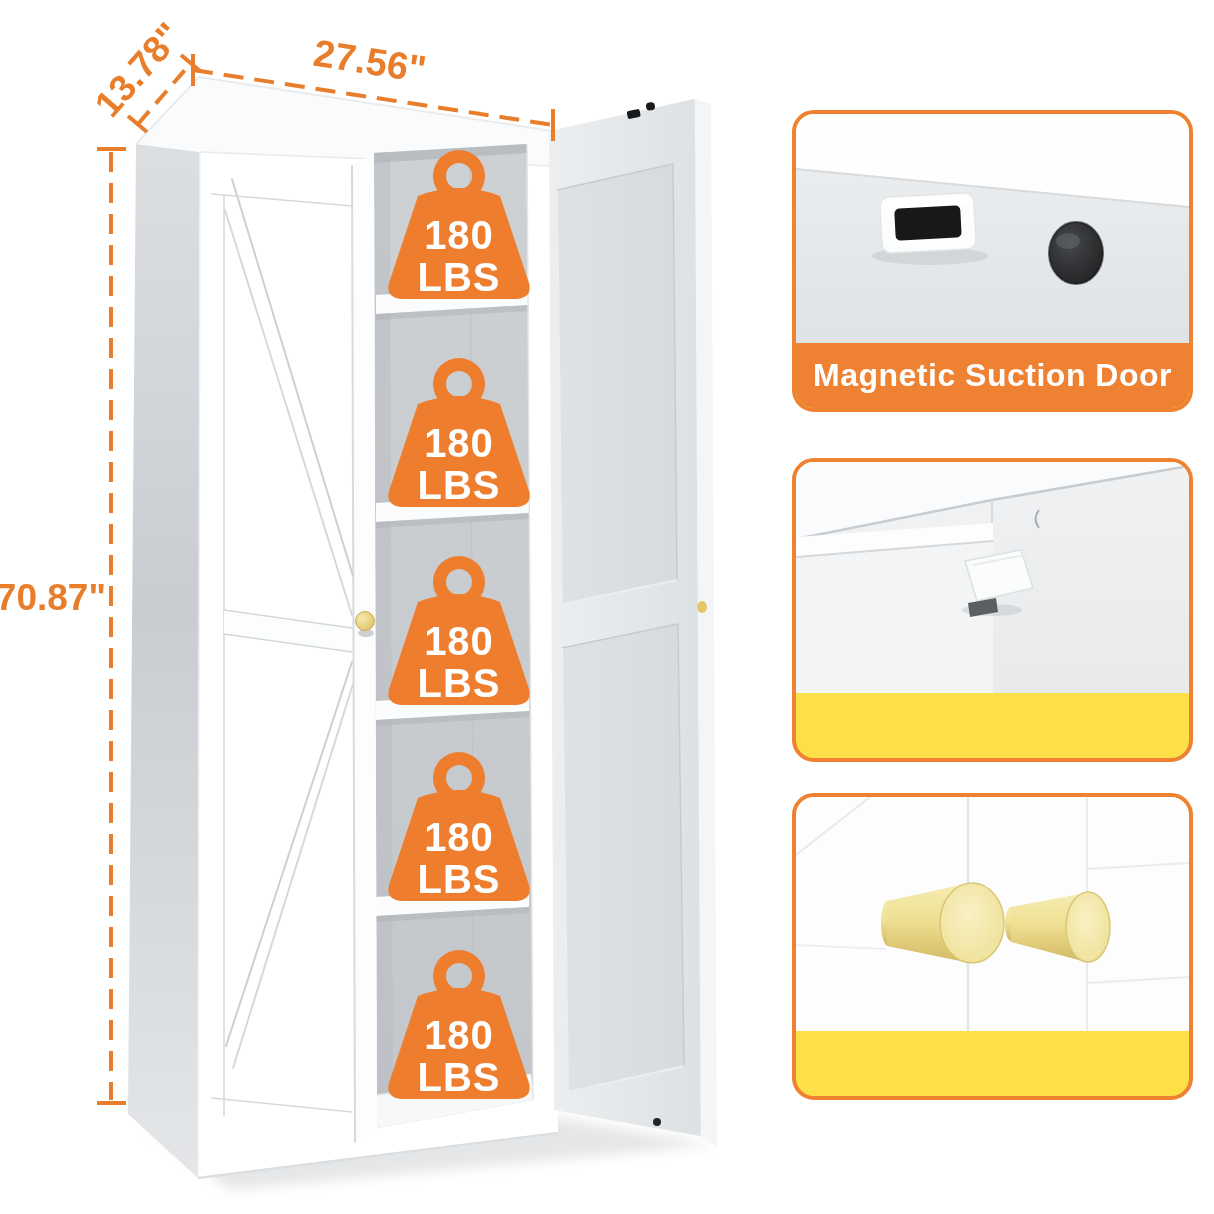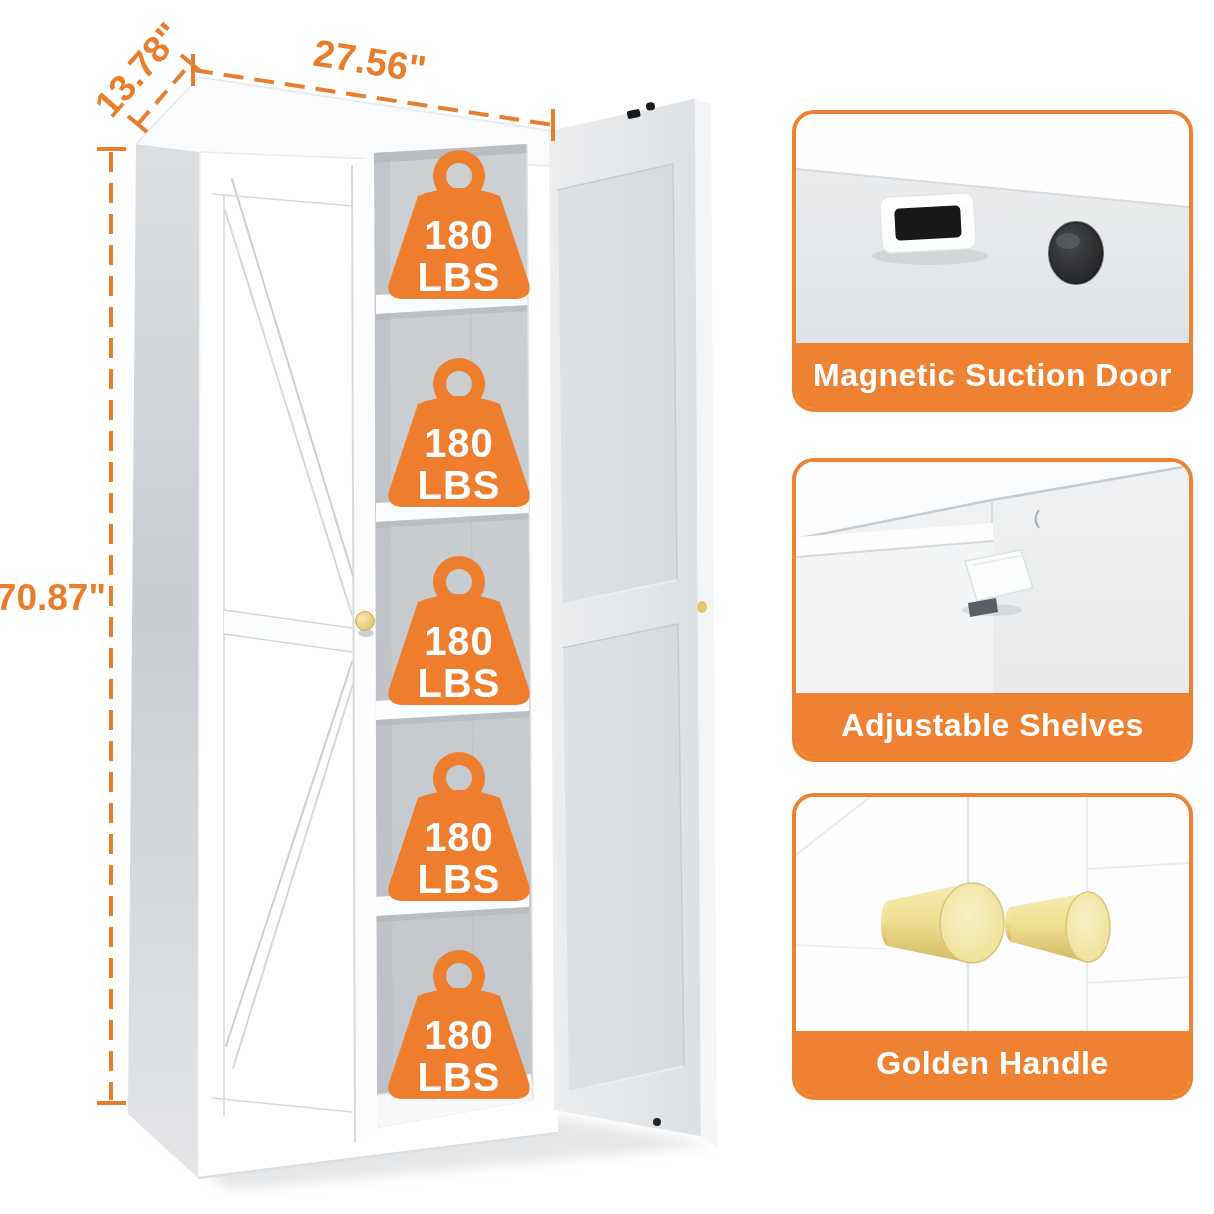--- a/index.html
+++ b/index.html
@@ -238,23 +238,20 @@
       <polygon points="0,75 197,61 197,79 0,95" fill="#FDFDFE"></polygon>
       <line x1="0" y1="95" x2="197" y2="79" stroke="#D5D8DA" stroke-width="2"></line>
       <path d="M243,48 q-7,9 0,18" stroke="#A9ADB1" stroke-width="2" fill="none"></path>
       <ellipse cx="196" cy="148" rx="30" ry="6" fill="#C2C5C8" opacity="0.5"></ellipse>
       <g>
         <polygon points="169,99 225,88 237,126 181,139" fill="#FBFCFC" stroke="#DDE0E2" stroke-width="1.5"></polygon>
         <line x1="177" y1="103" x2="229" y2="93" stroke="#E8EAEC" stroke-width="2"></line>
         <polygon points="172,141 200,136 202,150 174,155" fill="#5B5F63"></polygon>
       </g>
     </svg>
-    <div class="feature-banner">
-      <span>Adjustable Shelves</span>
-    </div>
   </div>
 
   <div class="feature-card" style="top:793px;height:307px;">
     <svg class="feature-photo" width="393" height="234" viewBox="0 0 393 234">
       <rect width="393" height="234" fill="#FDFDFE"></rect>
       <defs>
         <linearGradient id="coneG" x1="0" y1="0" x2="0" y2="1">
           <stop offset="0" stop-color="#F6ECB4"></stop>
             <stop offset="0.45" stop-color="#EFE092"></stop>
             <stop offset="1" stop-color="#D3B964"></stop>
@@ -274,18 +271,15 @@
         <ellipse cx="92" cy="126" rx="7" ry="23" fill="url(#coneG)"></ellipse>
         <polygon points="91,104 174,86 174,166 91,149" fill="url(#coneG)"></polygon>
         <ellipse cx="176" cy="126" rx="32" ry="40" fill="url(#coneFace)" stroke="#D9C676" stroke-width="1.5"></ellipse>
       </g>
       <g>
         <ellipse cx="215" cy="127" rx="6" ry="17" fill="url(#coneG)"></ellipse>
         <polygon points="215,110 290,96 290,165 215,145" fill="url(#coneG)"></polygon>
         <ellipse cx="292" cy="130" rx="22" ry="35" fill="url(#coneFace)" stroke="#D9C676" stroke-width="1.5"></ellipse>
       </g>
     </svg>
-    <div class="feature-banner">
-      <span>Golden Handle</span>
-    </div>
   </div>
 
 </div>
 
 </body></html>

